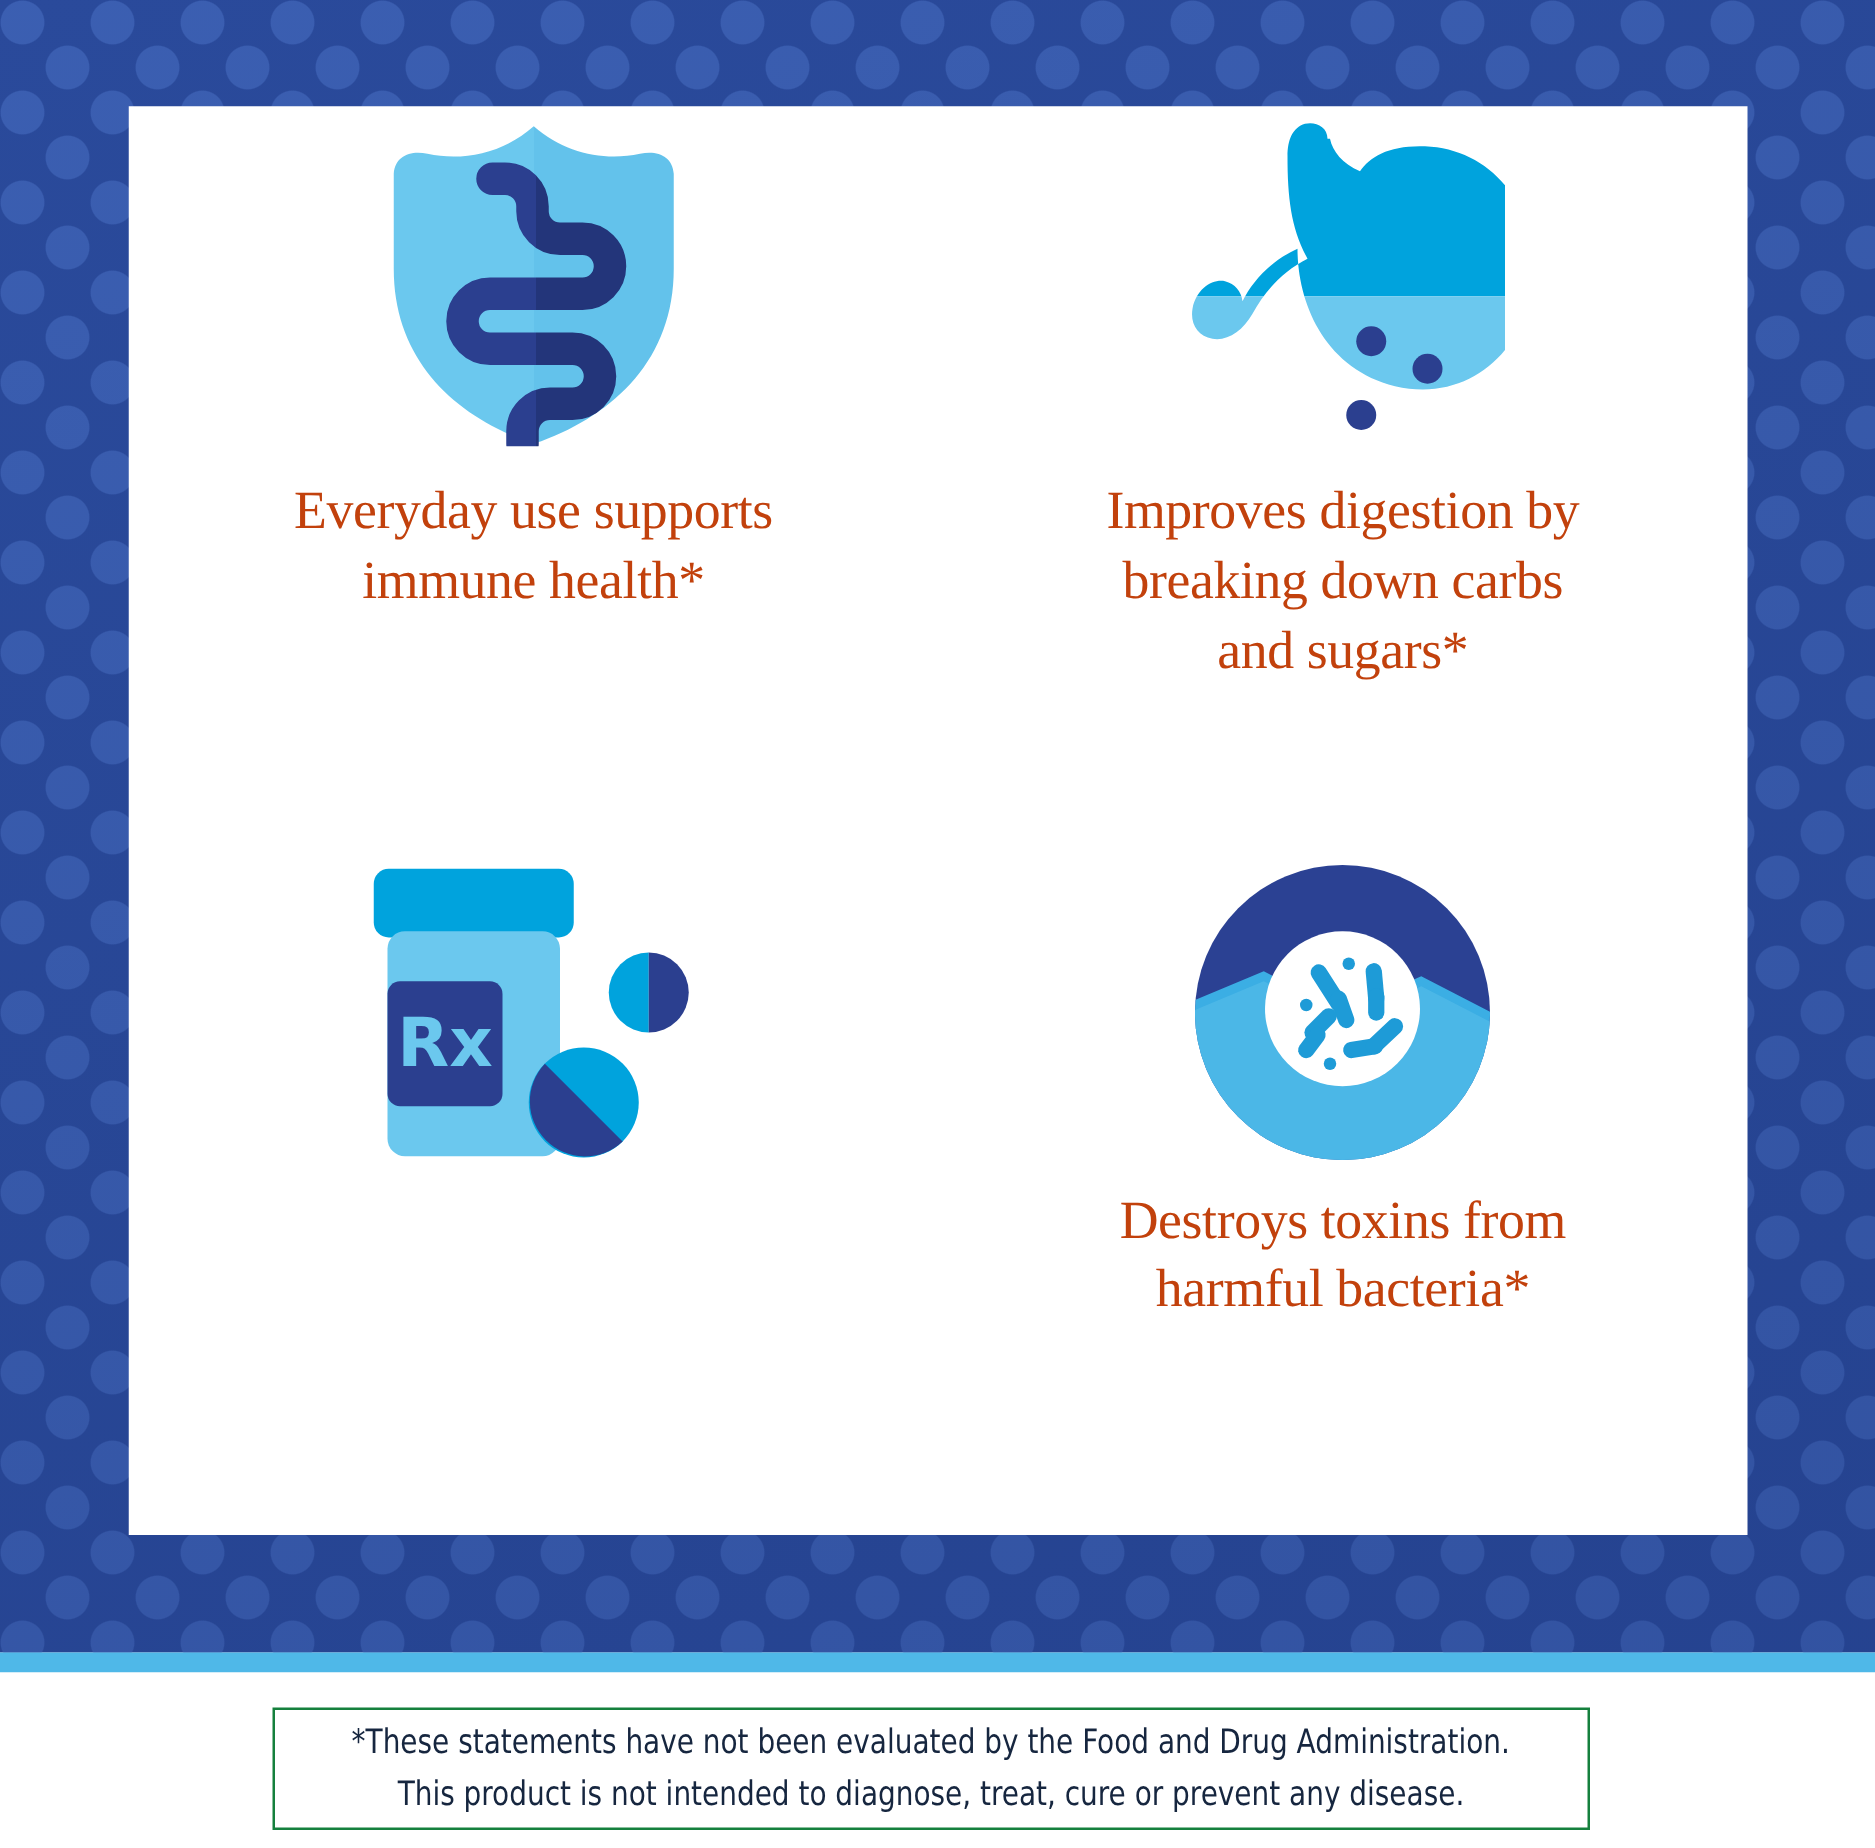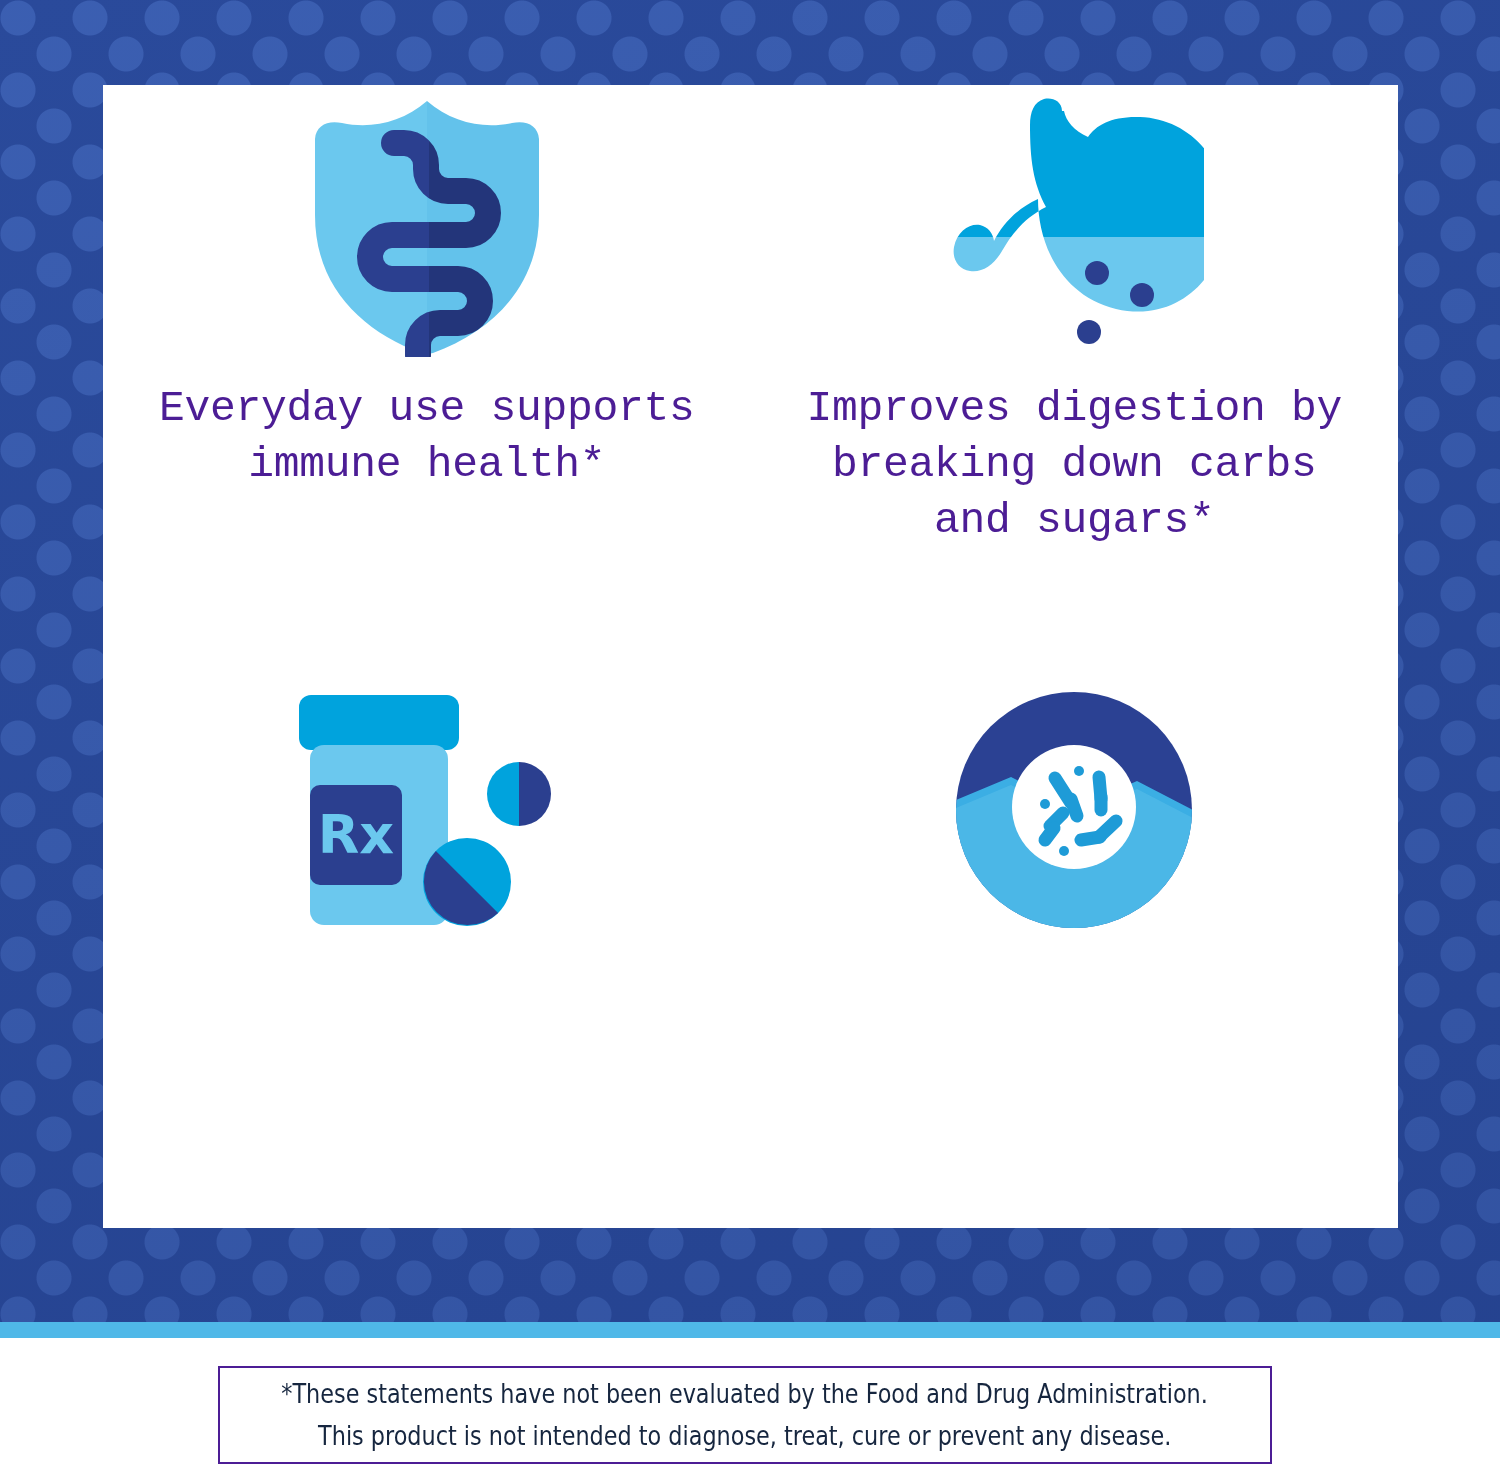--- a/index.html
+++ b/index.html
@@ -93,37 +93,37 @@
     height: 270px;
     display: flex;
     align-items: flex-start;
     justify-content: center;
   }
   .icon-wrap.small { height: 250px; }
 
   .caption {
     margin-top: 14px;
     text-align: center;
-    color: #4c1d95;
-    font-family: Liberation Mono, monospace;
+    color: #c2410c;
+    font-family: Liberation Serif, serif;
     font-size: 43px;
     line-height: 1.30;
     letter-spacing: -0.3px;
     max-width: 560px;
     white-space: pre-line;
   }
 
   
   .disclaimer-box {
     position: absolute;
     left: 218px;
     top: 1366px;
     width: 1054px;
     height: 98px;
-    border: 2px solid #4c1d95;
+    border: 2px solid #15803d;
     box-sizing: border-box;
     background: #ffffff;
     display: flex;
     flex-direction: column;
     align-items: center;
     justify-content: center;
   }
   .disclaimer-line {
     color: #16263F;
     font-family: "DejaVu Sans Condensed", "Liberation Sans Narrow", "Liberation Sans", sans-serif;
@@ -280,20 +280,22 @@
               <line x1="101" y1="141" x2="114" y2="128"></line>
               <line x1="96" y1="155" x2="105" y2="143"></line>
               <line x1="132" y1="155" x2="151" y2="152"></line>
               <line x1="150" y1="152" x2="167" y2="136"></line>
             </g>
             <circle cx="130" cy="86" r="5" fill="#1E9BD7"></circle>
             <circle cx="96" cy="119" r="5" fill="#1E9BD7"></circle>
             <circle cx="115" cy="166" r="5" fill="#1E9BD7"></circle>
           </svg>
         </div>
+        <div class="caption">Destroys toxins from
+harmful bacteria*</div>
       </div>
 
     </div>
   </div>
 
   <div class="bottom-strip"></div>
   <div class="footer-area"></div>
 
   <div class="disclaimer-box">
     <div class="disclaimer-line">*These statements have not been evaluated by the Food and Drug Administration.</div>

